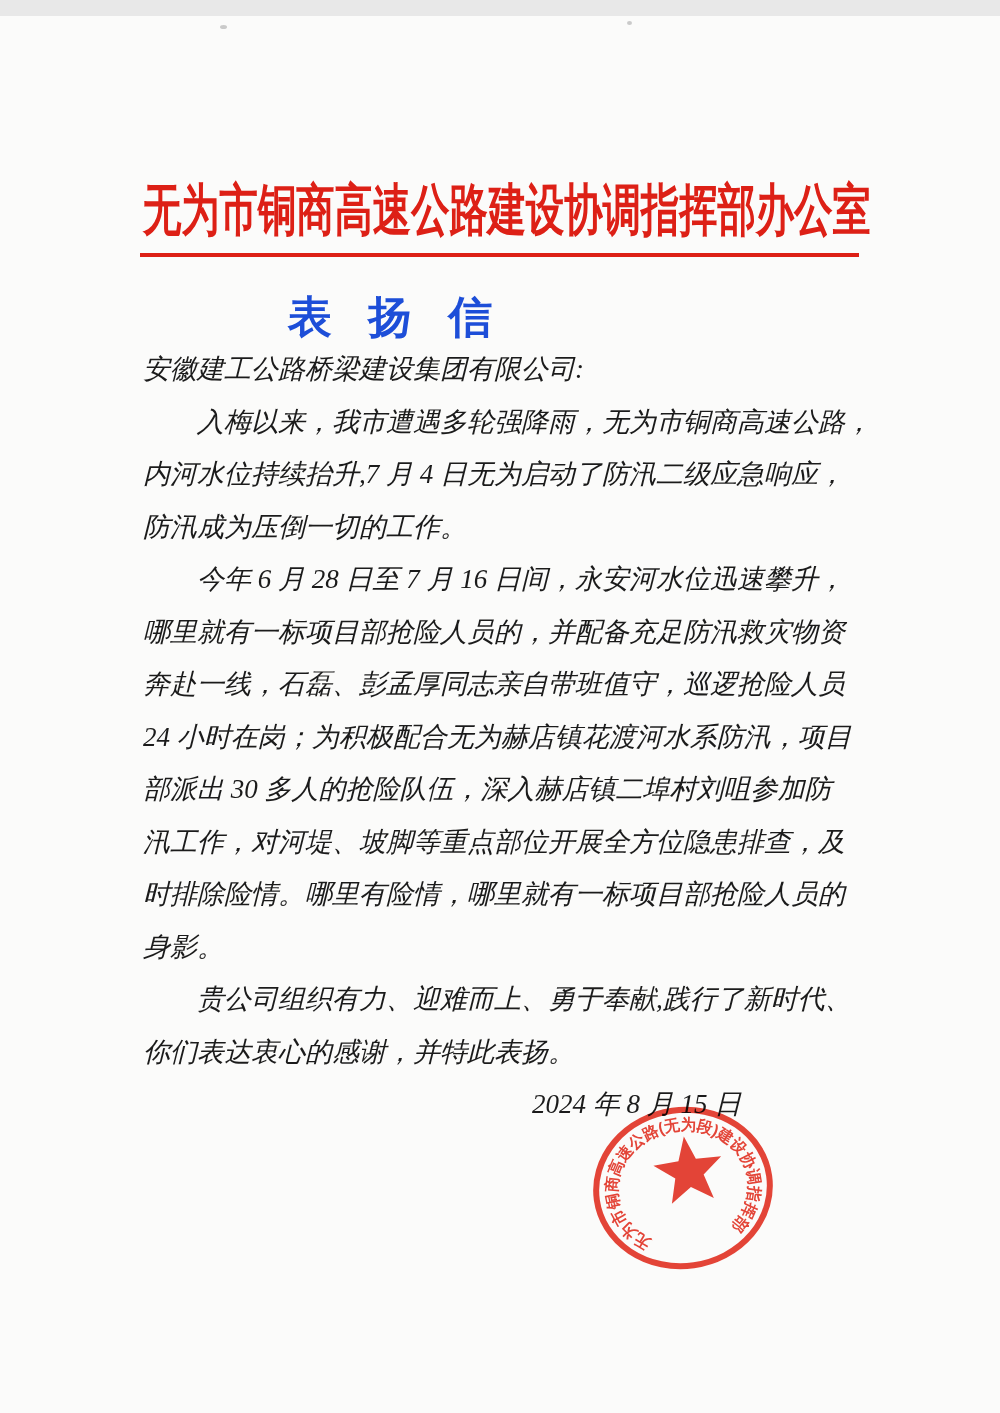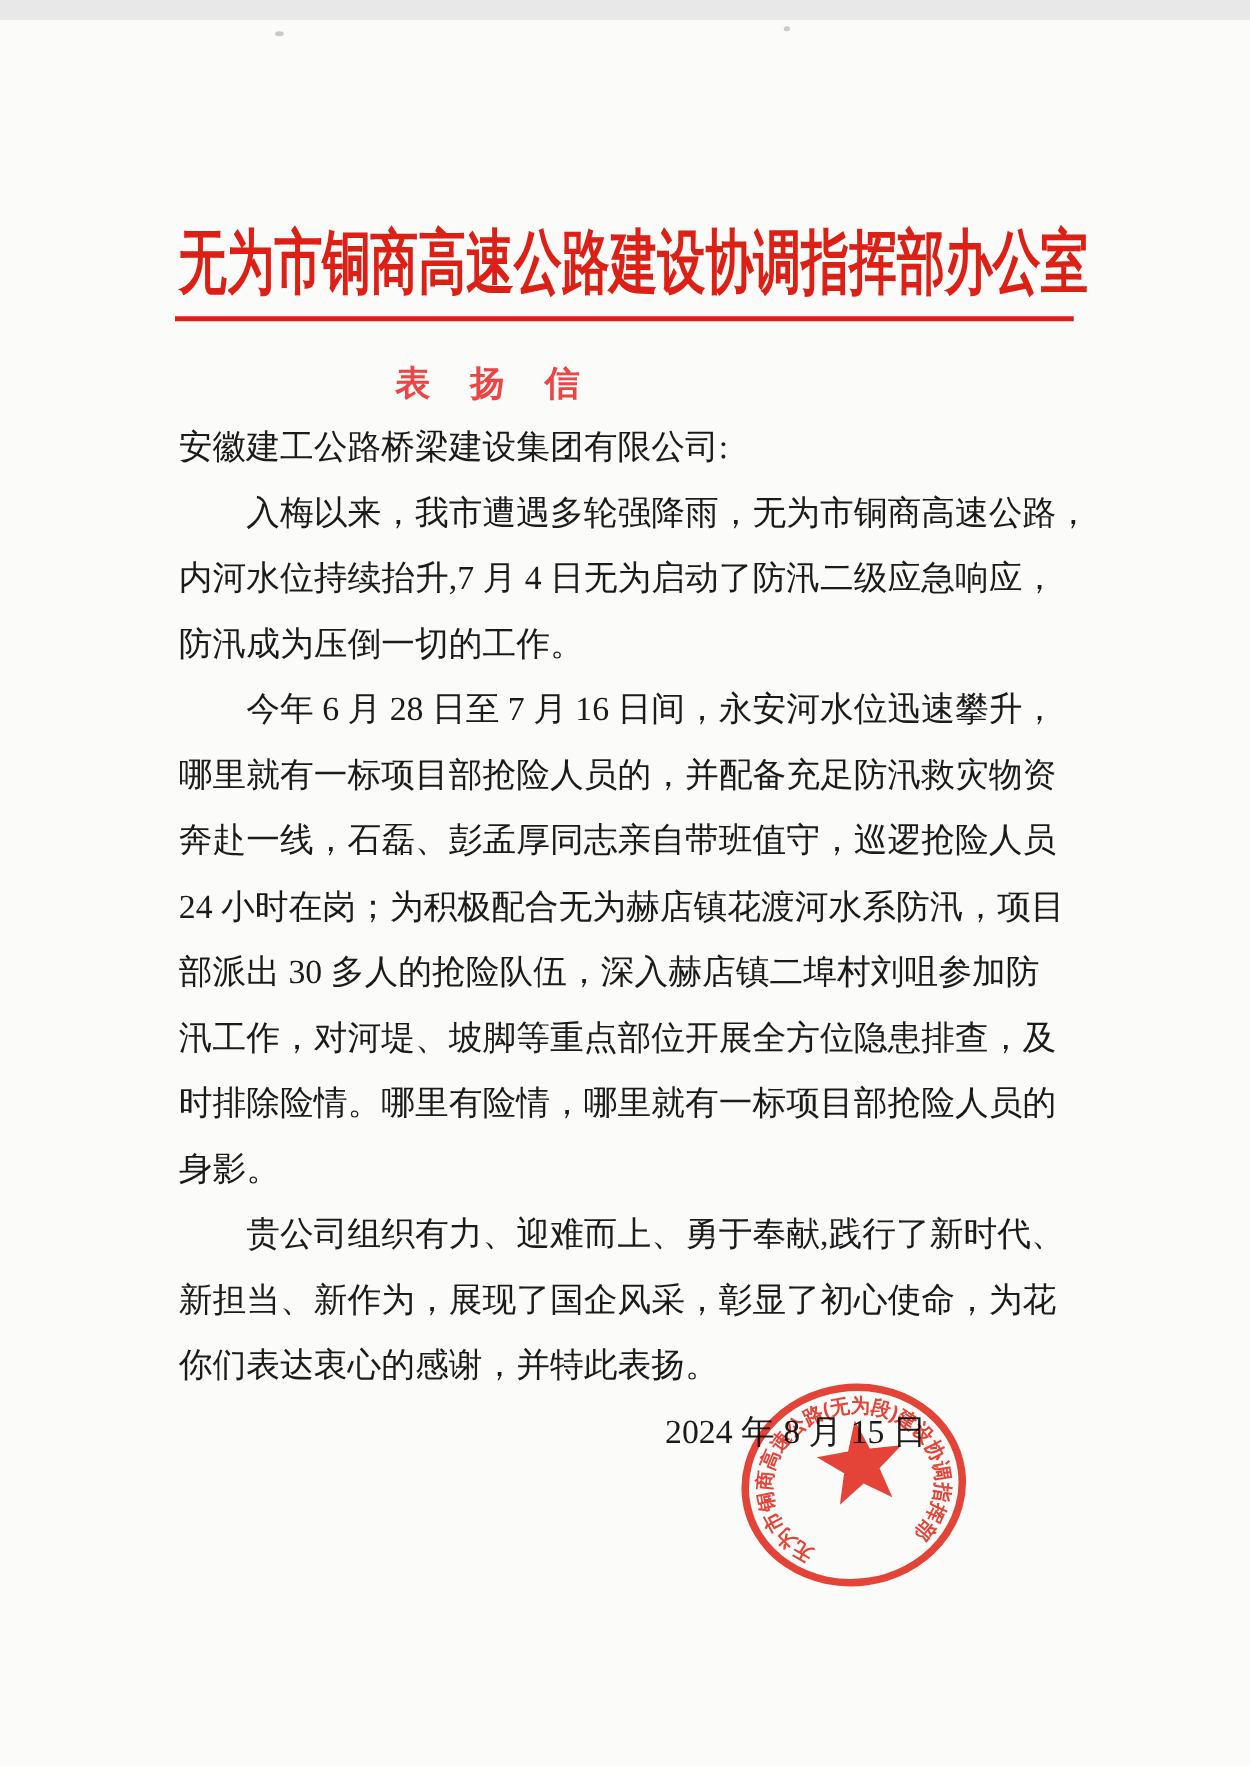--- a/index.html
+++ b/index.html
@@ -37,31 +37,32 @@
     width:719px;height:4px;
     background:#dd2016;
   }
   .letter-title{
     position:absolute;
     left:0;top:272px;
     width:792px;
     text-align:center;
     font-family:"Liberation Sans","DejaVu Sans",sans-serif;
     font-weight:900;
-    font-size:28px;
+    font-size:44px;
     letter-spacing:12px;
-    color:#ef4444;
+    color:#1d4ed8;
   }
   .body-text{
     position:absolute;
-    left:143px;top:315px;
+    left:143px;top:327px;
     width:716px;
     font-size:27px;
     line-height:52.5px;
     color:#1b1b1b;
+    font-style:italic;
   }
   .body-text .line{height:52.5px;white-space:nowrap;}
   .body-text .indent{text-indent:54px;}
   .body-text .date-line{padding-left:389px;}
 
   .seal{
     position:absolute;
     left:583px;top:1072px;
     width:200px;height:200px;
     mix-blend-mode:multiply;
@@ -89,21 +90,20 @@
     <div class="line">防汛成为压倒一切的工作。</div>
     <div class="line indent">今年 6 月 28 日至 7 月 16 日间，永安河水位迅速攀升，</div>
     <div class="line">哪里就有一标项目部抢险人员的，并配备充足防汛救灾物资</div>
     <div class="line">奔赴一线，石磊、彭孟厚同志亲自带班值守，巡逻抢险人员</div>
     <div class="line">24 小时在岗；为积极配合无为赫店镇花渡河水系防汛，项目</div>
     <div class="line">部派出 30 多人的抢险队伍，深入赫店镇二埠村刘咀参加防</div>
     <div class="line">汛工作，对河堤、坡脚等重点部位开展全方位隐患排查，及</div>
     <div class="line">时排除险情。哪里有险情，哪里就有一标项目部抢险人员的</div>
     <div class="line">身影。</div>
     <div class="line indent">贵公司组织有力、迎难而上、勇于奉献,践行了新时代、</div>
-    <div class="line">新担当、新作为，展现了国企风采，彰显了初心使命，为花</div>
     <div class="line">你们表达衷心的感谢，并特此表扬。</div>
     <div class="line date-line">2024 年 8 月 15 日</div>
   </div>
 
   <svg class="seal" viewBox="0 0 200 200" xmlns="http://www.w3.org/2000/svg">
     <g transform="rotate(-8 100 100)" fill="none">
       <ellipse cx="100" cy="100" rx="87" ry="78" stroke="#e53022" stroke-width="6"></ellipse>
       <path id="sealArc" d="M 62 147.5 A 66 58 0 1 1 138 147.5" fill="none"></path>
       <text font-size="16" fill="#e53022" textLength="305" lengthAdjust="spacingAndGlyphs" font-family="Liberation Sans, DejaVu Sans, sans-serif" font-weight="bold">
         <textPath href="#sealArc">无为市铜商高速公路(无为段)建设协调指挥部</textPath>

